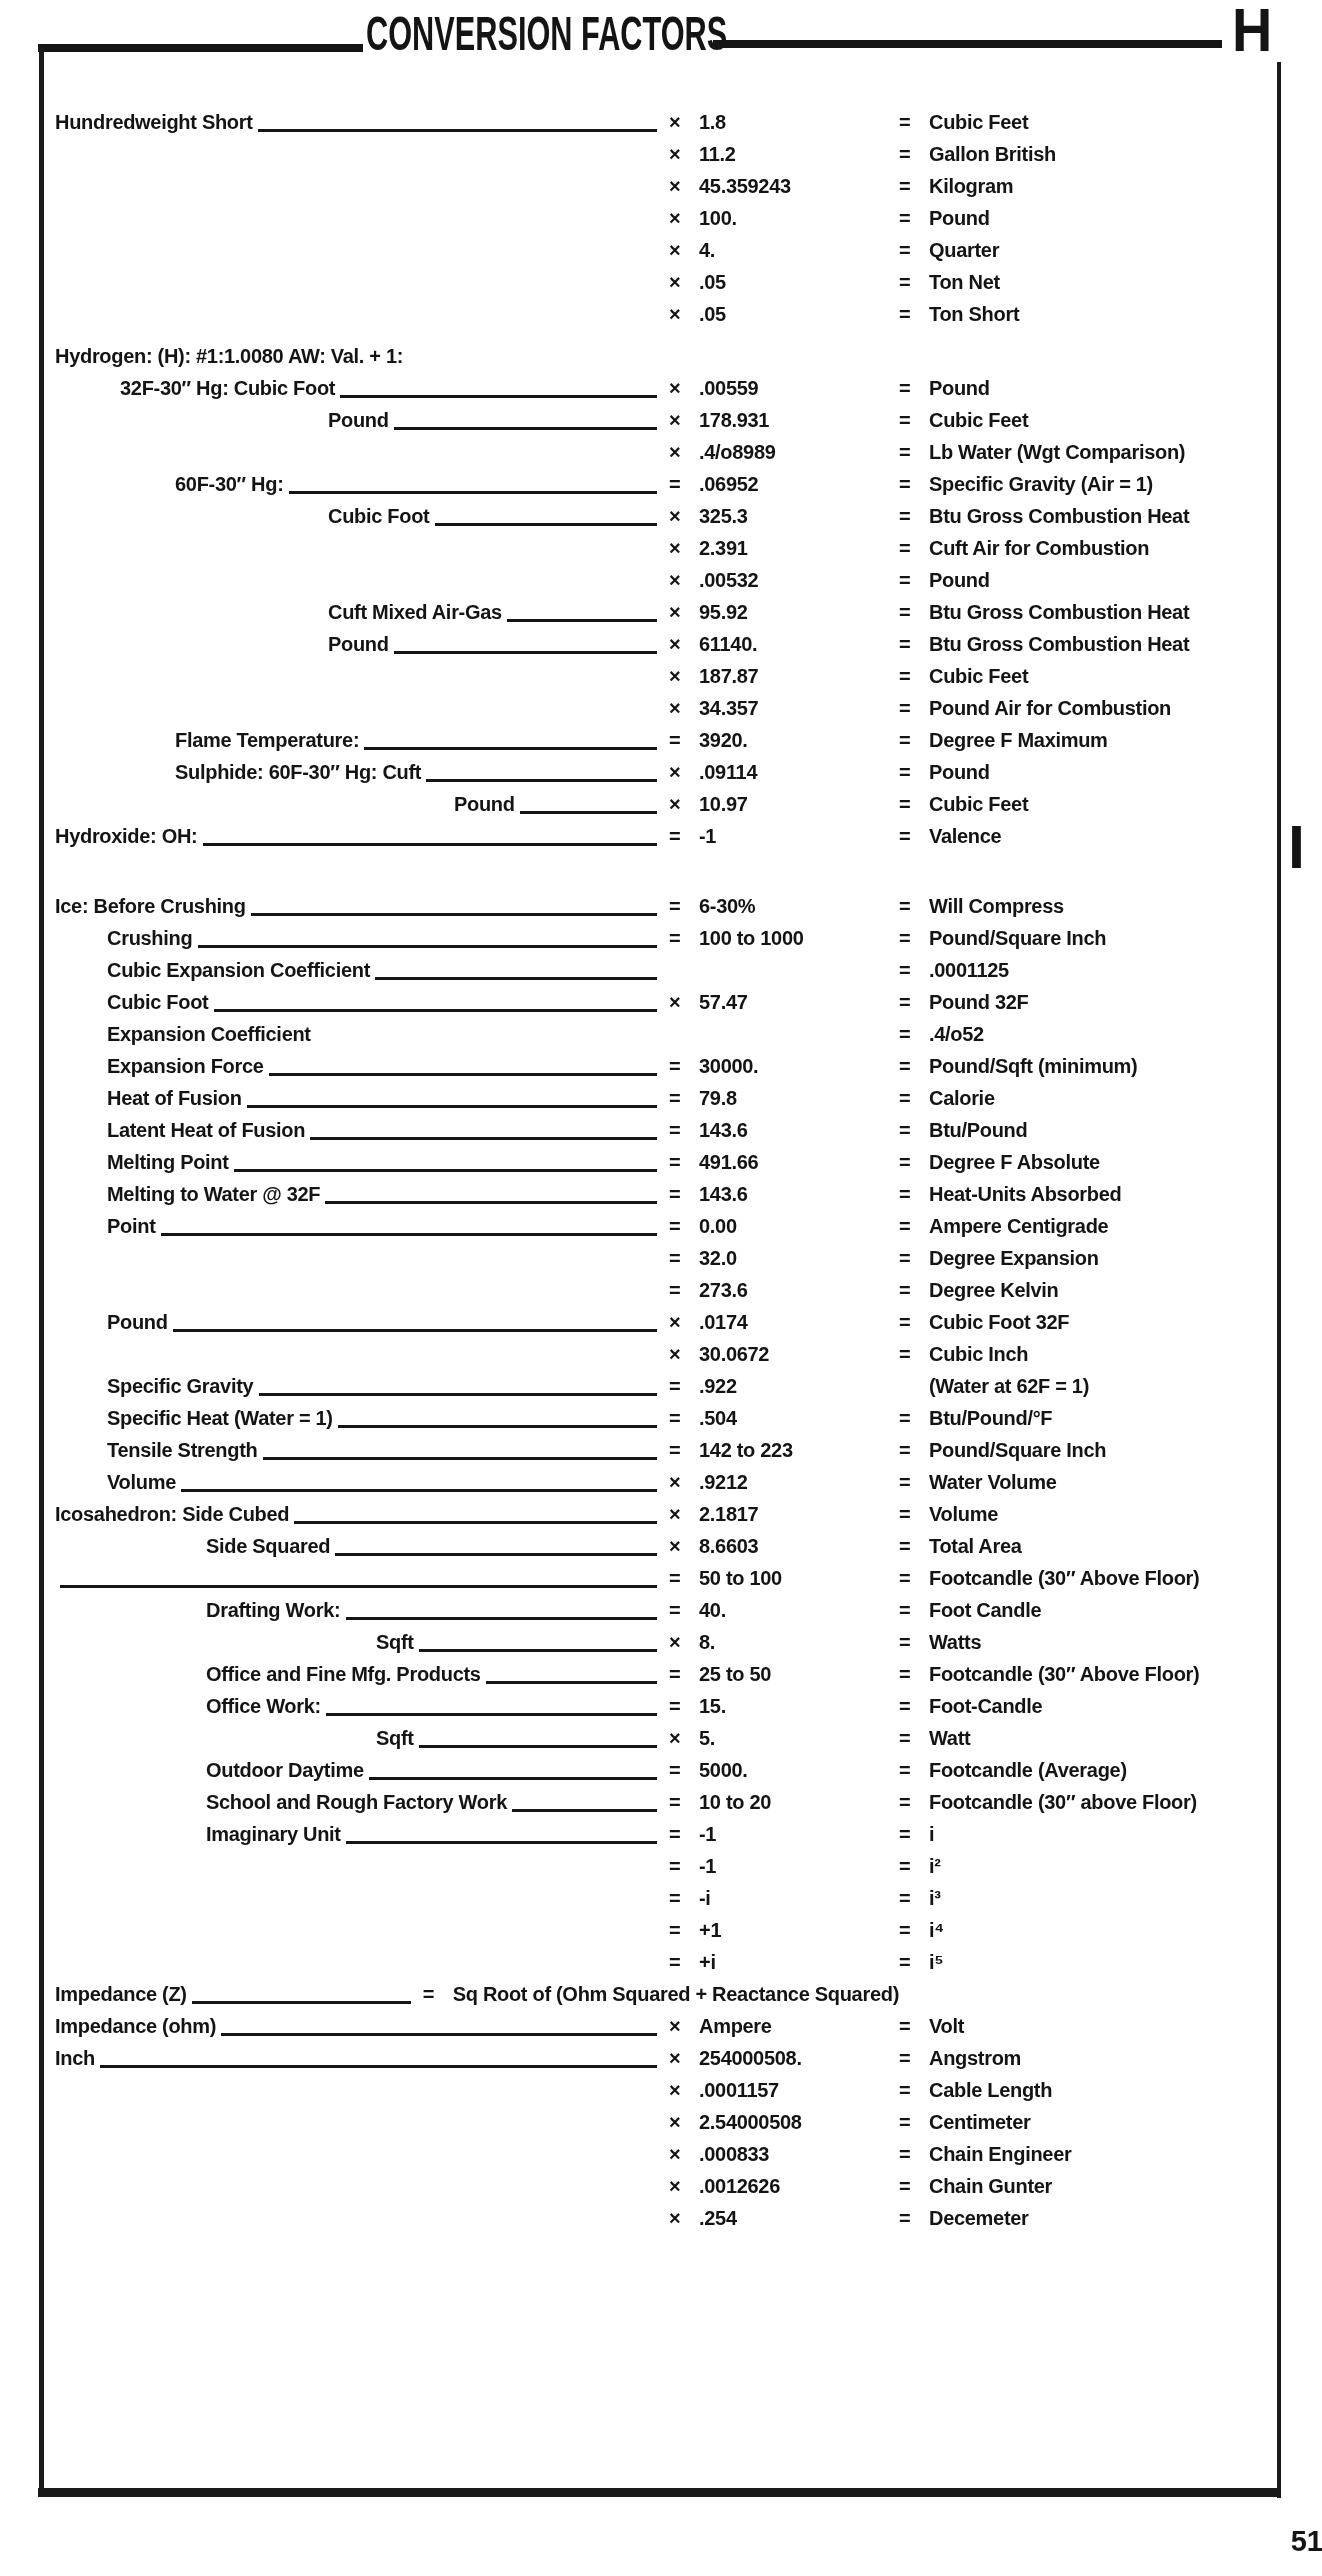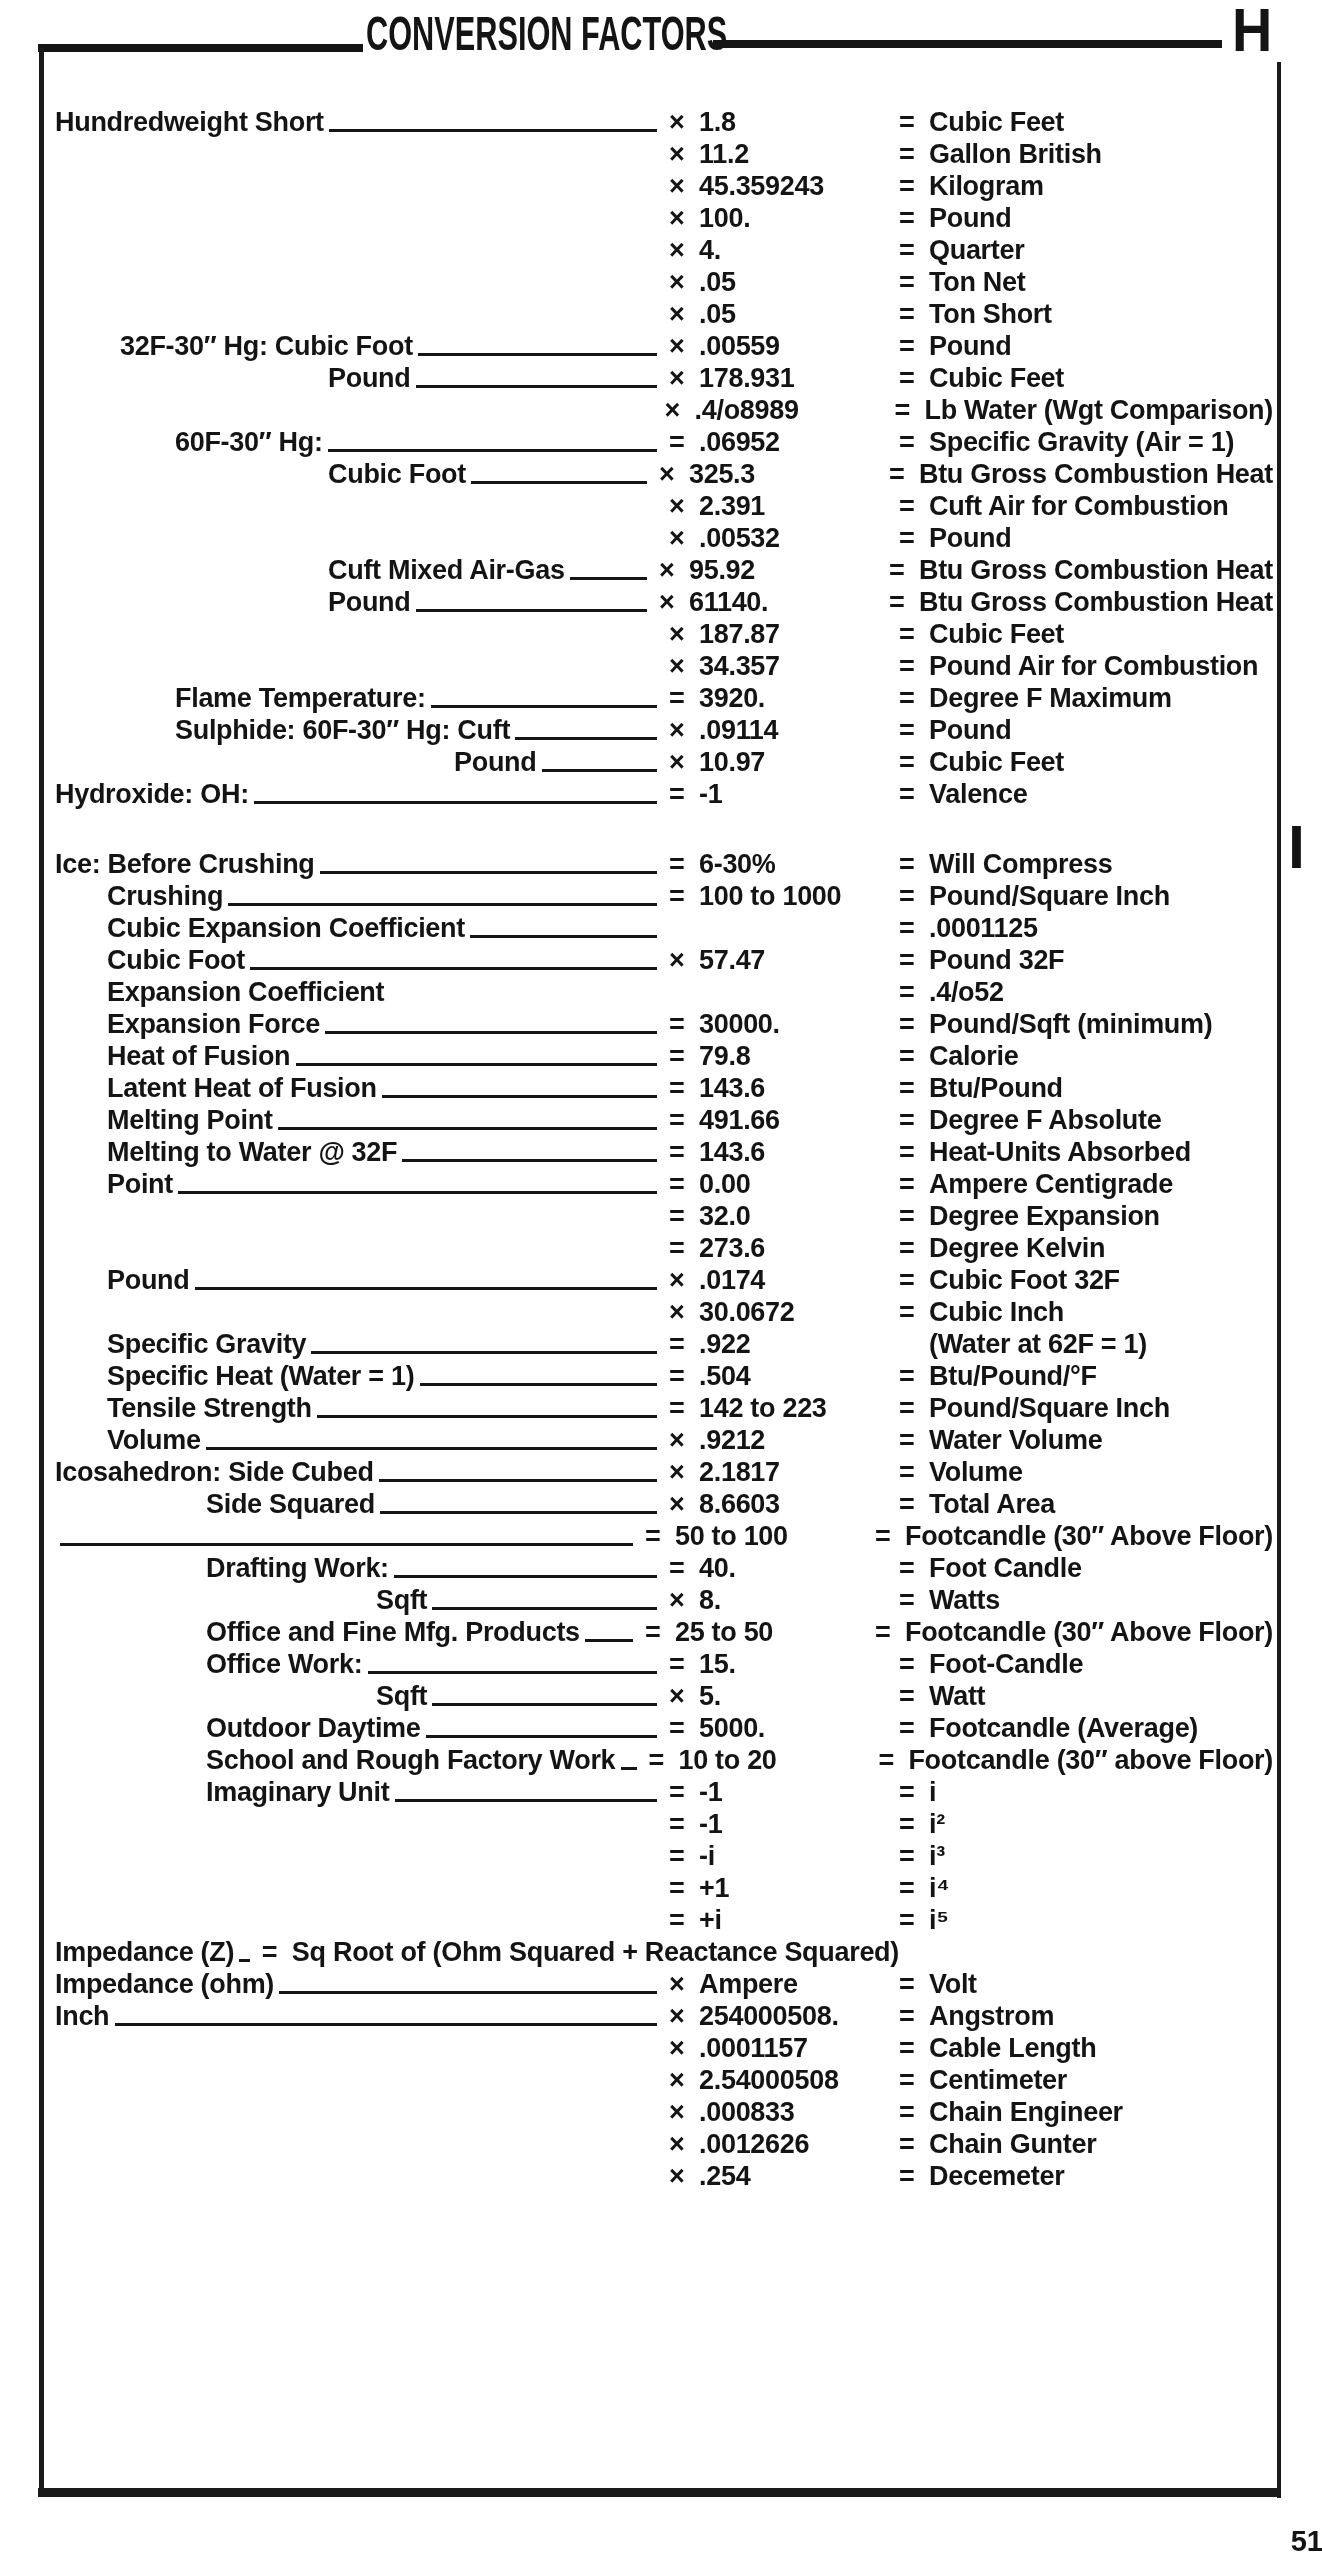--- a/index.html
+++ b/index.html
@@ -31,21 +31,21 @@
     position:absolute;left:1288px;top:817px;
     font-size:61px;font-weight:700;line-height:61px;
   }
   
   .border-l{position:absolute;left:39px;top:48px;width:4.5px;height:2449px;background:#1a1a1a;}
   .border-r{position:absolute;left:1277px;top:62px;width:3.9px;height:2436px;background:#1a1a1a;}
   .border-b{position:absolute;left:38px;top:2488px;width:1243px;height:9px;background:#1a1a1a;}
   
   .rows{
     position:absolute;left:55px;top:106px;width:1218px;
-    font-size:27px;font-weight:700;letter-spacing:-0.3px;
+    font-size:20px;font-weight:700;letter-spacing:-0.3px;
   }
   .row{display:flex;line-height:32px;white-space:nowrap;}
   .ind{flex:0 0 auto;}
   .label{flex:0 0 auto;}
   .lead{
     flex:1 1 auto;min-width:0;height:0;align-self:flex-end;
     border-bottom:3.9px solid #151515;
     margin:0 11.7px 5.8px 5.2px;
   }
   .lead.nolead{border-bottom:none;}
@@ -159,20 +159,33 @@
     <span class="lead nolead"></span>
     <span class="fcell">
       <span class="op">×</span>
       <span class="val">.05</span>
     </span>
     <span class="rcell">
       <span class="op">=</span>
       <span class="val">Ton Short</span>
     </span>
   </div>
+      <div class="row" style="margin-top: 9.7px;">
+    <span class="ind" style="width: 0px;"></span>
+    <span class="label">Hydrogen: (H): #1:1.0080 AW: Val. + 1:</span>
+    <span class="lead nolead"></span>
+    <span class="fcell">
+      <span class="op"></span>
+      <span class="val"></span>
+    </span>
+    <span class="rcell">
+      <span class="op"></span>
+      <span class="val"></span>
+    </span>
+  </div>
       <div class="row">
     <span class="ind" style="width: 65px;"></span>
     <span class="label">32F-30″ Hg: Cubic Foot</span>
     <span class="lead"></span>
     <span class="fcell">
       <span class="op">×</span>
       <span class="val">.00559</span>
     </span>
     <span class="rcell">
       <span class="op">=</span>

